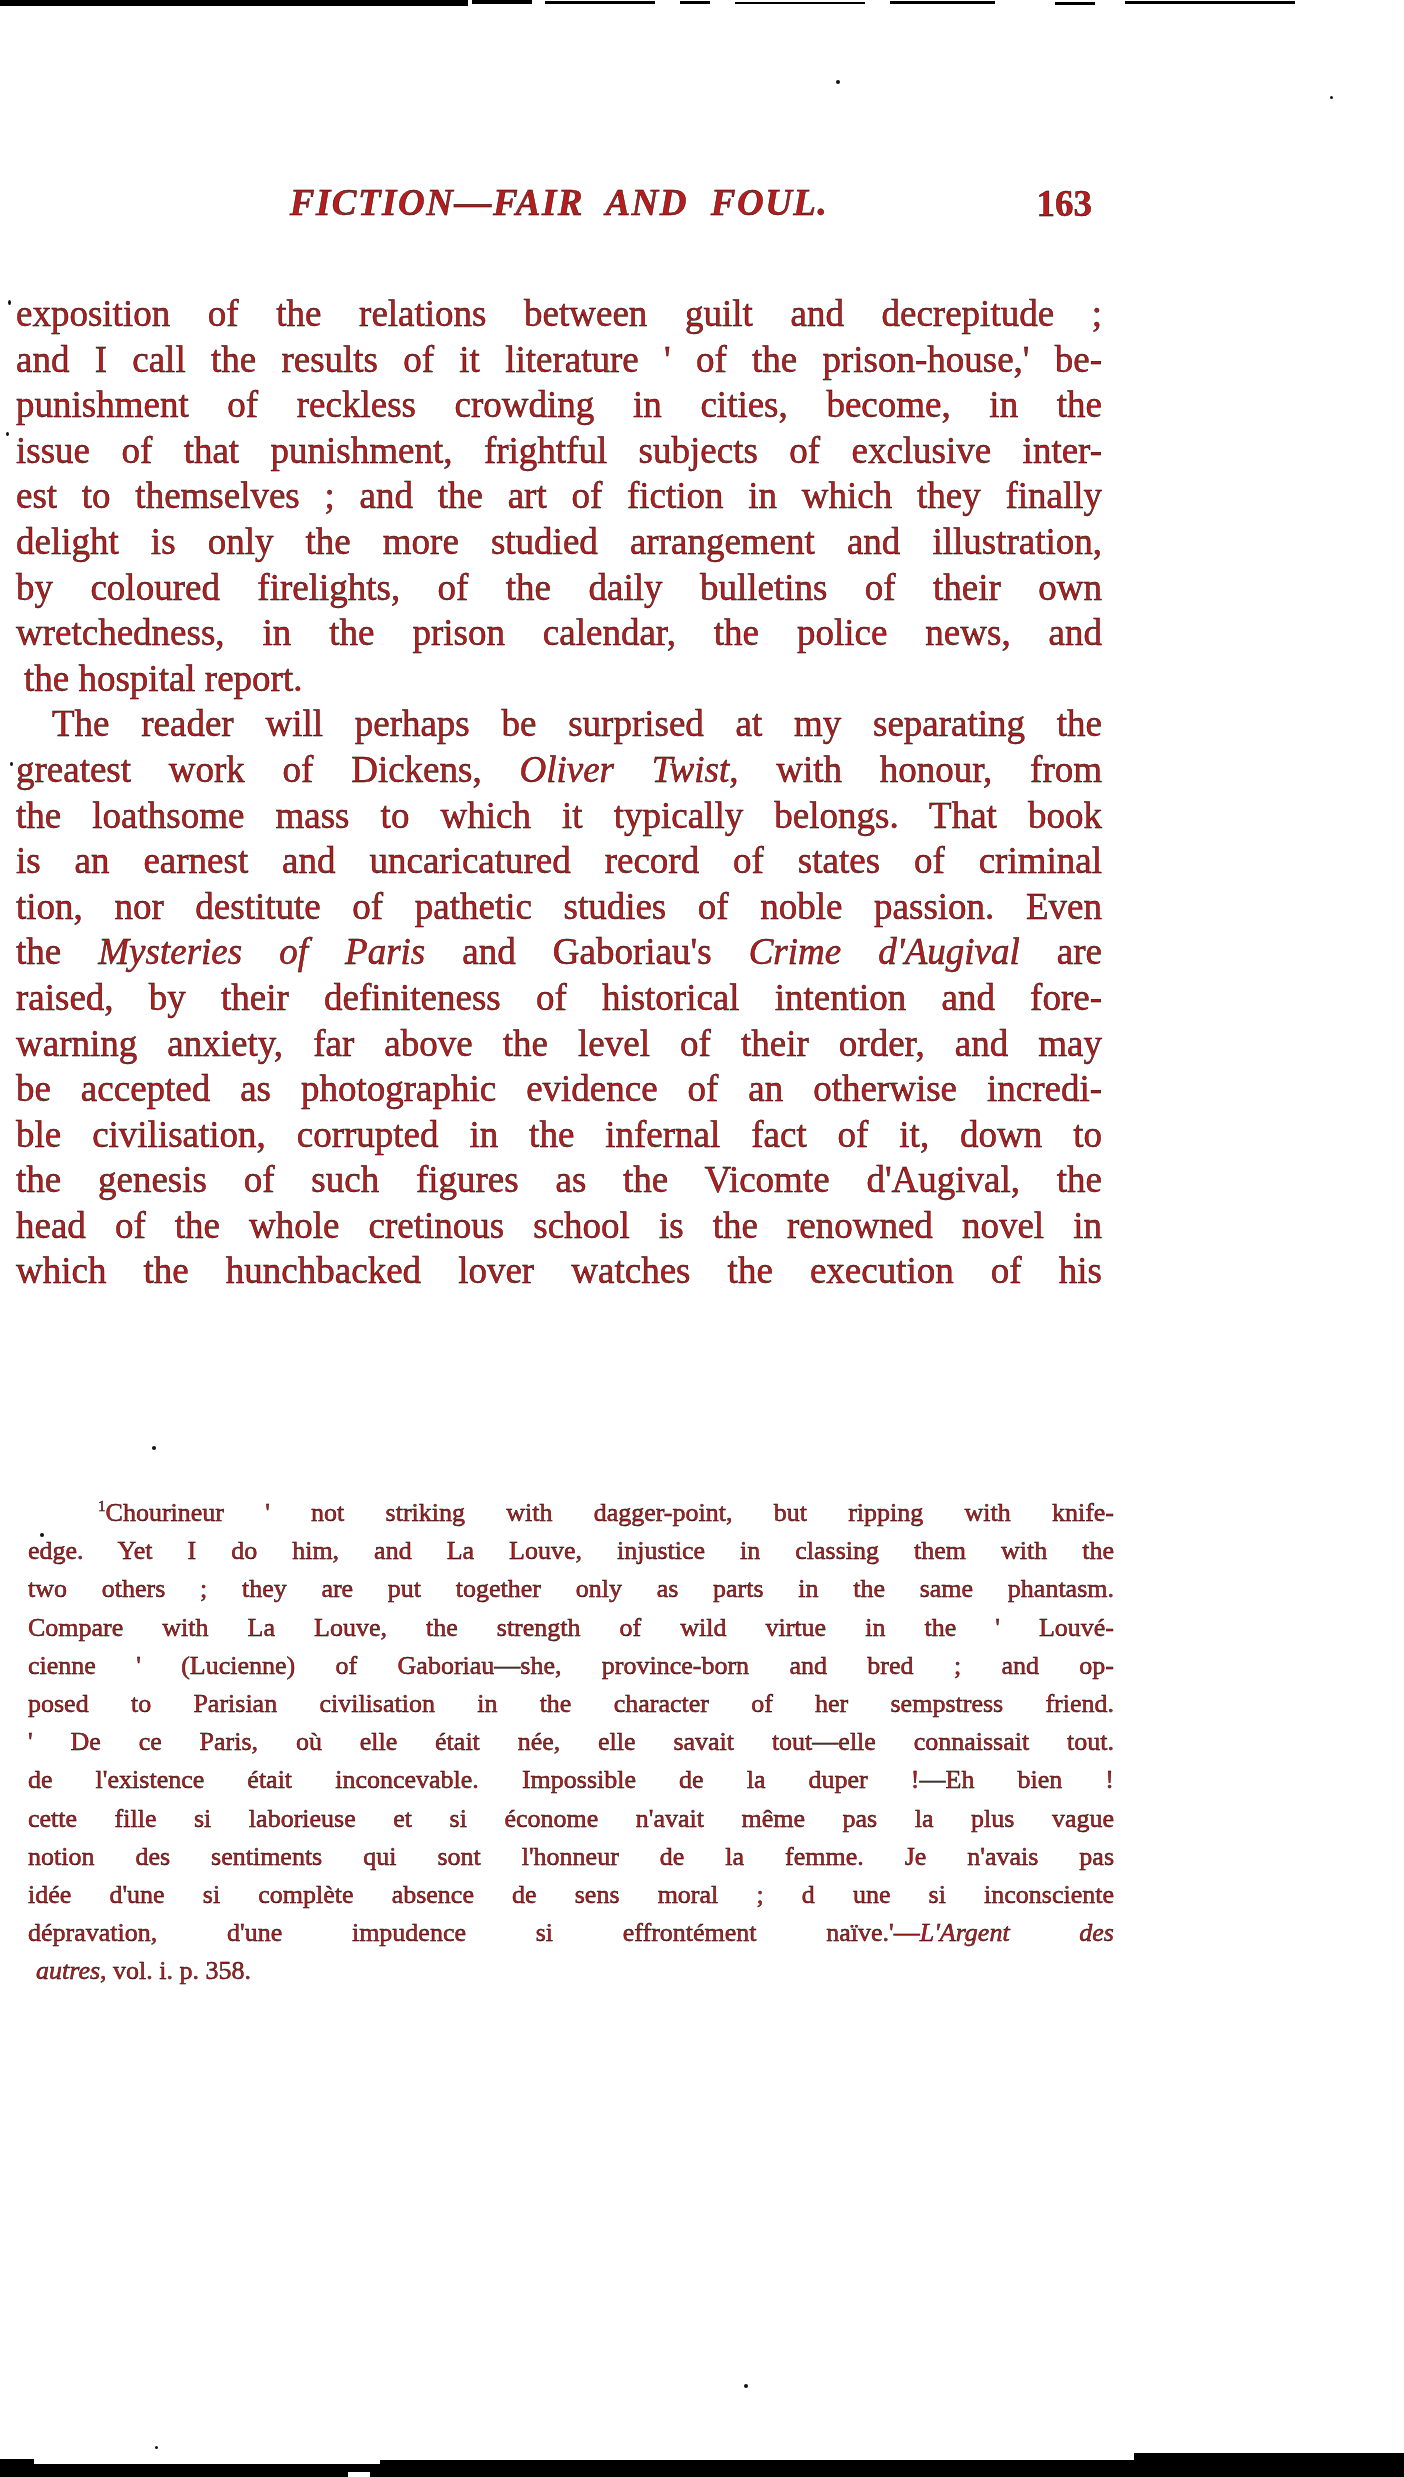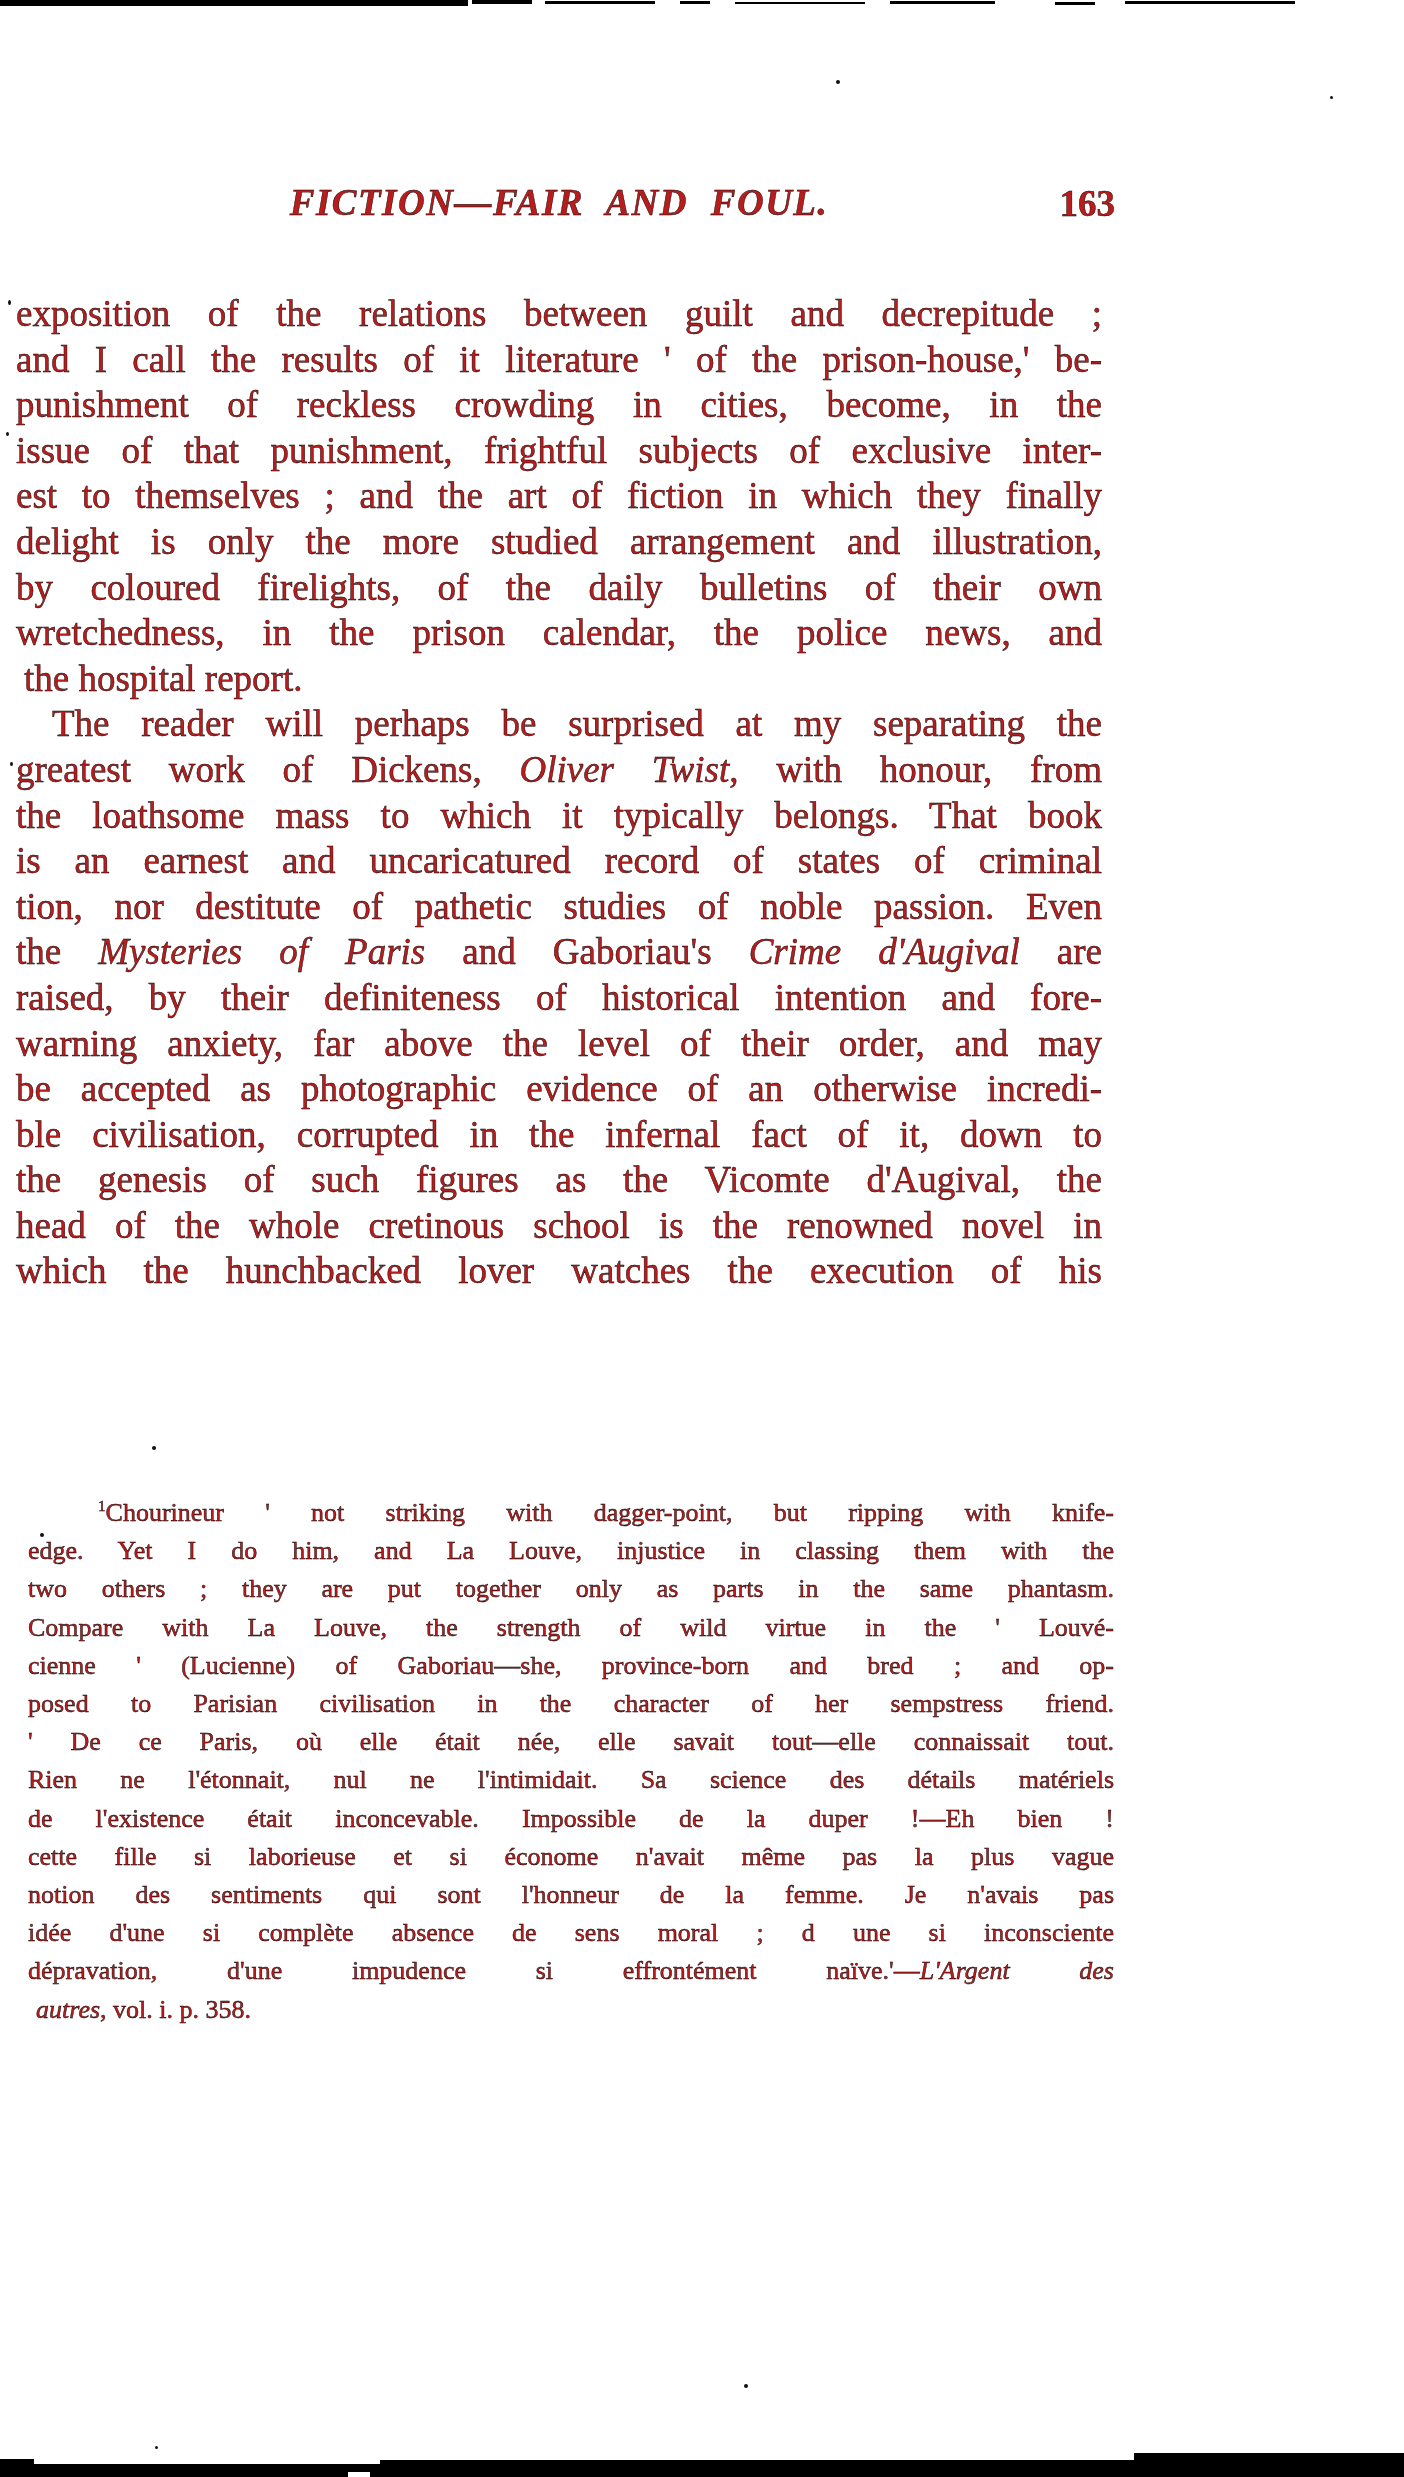--- a/index.html
+++ b/index.html
@@ -17,21 +17,21 @@
   .header-row{
     position:absolute; top:180px; left:16px; width:1086px; height:46px;
   }
   .header-title{
     display:block; text-align:center;
     font-style:italic; font-weight:700;
     font-size:37px; line-height:46px;
     letter-spacing:1.5px; word-spacing:12px;
   }
   .page-number{
-    position:absolute; top:182px; right:289px;
+    position:absolute; top:182px; right:312px;
     font-size:37px; line-height:44px; font-weight:700;margin-left:20px;
   }
 
   
   .body-block{
     position:absolute; top:291px; left:16px; width:1086px;
     font-size:37px; line-height:45.6px;
   }
   .line{
     text-align:justify;
@@ -99,21 +99,20 @@
   </div>
 
   <div class="footnote-block">
     <div class="line indent-fn"><sup class="fnref">1</sup><span>Chourineur ' not striking with dagger-point, but ripping with knife-</span></div>
     <div class="line">edge.  Yet I do him, and La Louve, injustice in classing them with the</div>
     <div class="line">two others ; they are put together only as parts in the same phantasm.</div>
     <div class="line">Compare with La Louve, the strength of wild virtue in the ' Louvé-</div>
     <div class="line">cienne ' (Lucienne) of Gaboriau—she, province-born and bred ; and op-</div>
     <div class="line">posed to Parisian civilisation in the character of her sempstress friend.</div>
     <div class="line">' De ce Paris, où elle était née, elle savait tout—elle connaissait tout.</div>
-    <div class="line">Rien ne l'étonnait, nul ne l'intimidait.  Sa science des détails matériels</div>
     <div class="line">de l'existence était inconcevable.  Impossible de la duper !—Eh bien !</div>
     <div class="line">cette fille si laborieuse et si économe n'avait même pas la plus vague</div>
     <div class="line">notion des sentiments qui sont l'honneur de la femme.  Je n'avais pas</div>
     <div class="line">idée d'une si complète absence de sens moral ; d une si inconsciente</div>
     <div class="line"><span>dépravation, d'une impudence si effrontément naïve.'—</span><i>L'Argent des</i></div>
     <div class="line end"><i>autres</i><span>, vol. i. p. 358.</span></div>
   </div>
 
   <div class="speck" style="left:836px;top:80px;width:4px;height:4px;"></div>
   <div class="speck" style="left:1330px;top:96px;width:3px;height:3px;"></div>

